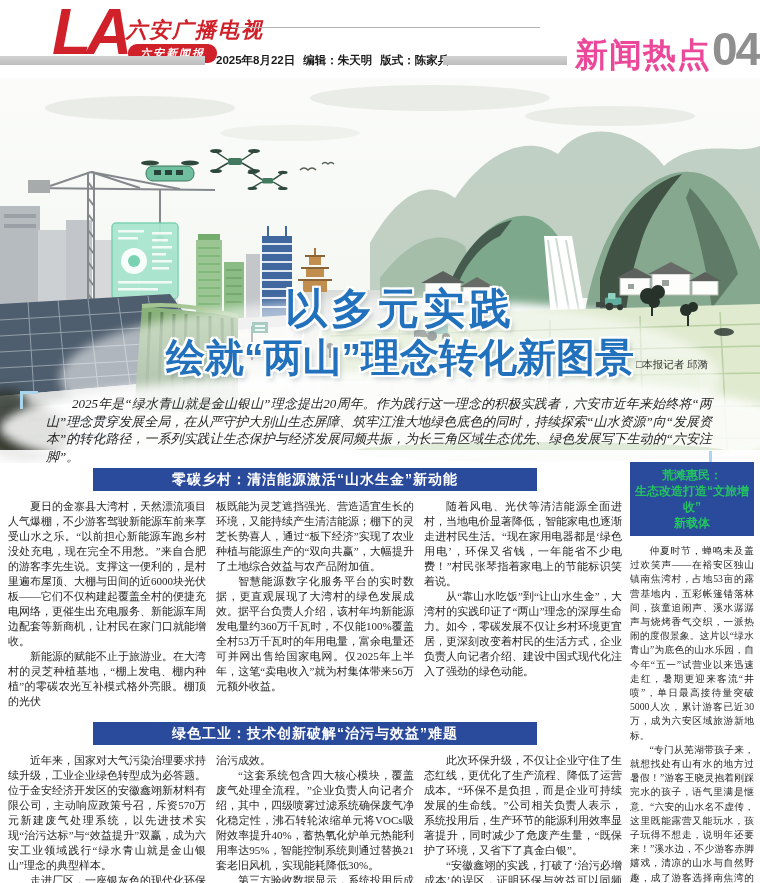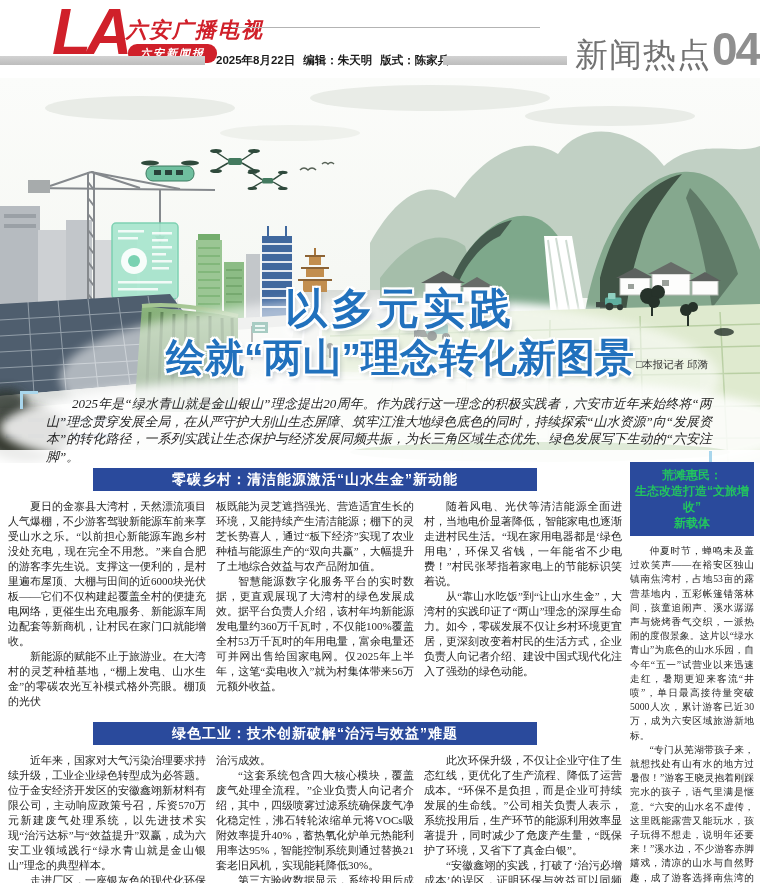--- a/index.html
+++ b/index.html
@@ -16,21 +16,21 @@
   .logo-badge{position:absolute;left:128px;top:44px;background:var(--logo-red);color:#fff;
     font-style:italic;font-weight:700;font-size:11px;padding:2px 12px;border-radius:9px;letter-spacing:2px;}
   .mast-rule{position:absolute;left:232px;top:27px;width:308px;height:1px;background:#b3b3b3;}
   .date-bar{position:absolute;top:56px;height:9px;background:linear-gradient(#d2d2d2,#bdbdbd);}
   .date-bar.left{left:0;width:205px;}
   .date-bar.right{left:443px;width:124px;}
   .date-line{position:absolute;left:212px;top:53px;width:230px;text-align:center;
     font-family:"Liberation Sans","DejaVu Sans",sans-serif;font-weight:700;font-size:11.5px;color:#1a1a1a;white-space:nowrap;}
   .date-line span{margin:0 4px;}
   .section-name{position:absolute;left:575px;top:33px;font-family:"Liberation Sans","DejaVu Sans",sans-serif;
-    font-weight:400;font-size:33px;color:#737373;letter-spacing:1px;}
+    font-weight:700;font-size:33px;color:#ec4899;letter-spacing:1px;}
   .page-number{position:absolute;left:712px;top:22px;font-family:"Liberation Sans","DejaVu Sans",sans-serif;
     font-weight:700;font-size:46px;color:var(--num-gray);letter-spacing:-2px;}
   
   .hero{position:absolute;left:0;top:78px;width:760px;height:385px;}
   
   .headline{position:absolute;left:100px;top:285px;width:600px;text-align:center;
     font-family:"Liberation Sans","DejaVu Sans",sans-serif;font-weight:900;color:var(--headline-blue);
     text-shadow:-2px -2px 0 #fff,2px -2px 0 #fff,-2px 2px 0 #fff,2px 2px 0 #fff,0 -2px 0 #fff,0 2px 0 #fff,-2px 0 0 #fff,2px 0 0 #fff,3px 4px 5px rgba(40,60,80,.25);}
   .headline .l1{font-size:42px;line-height:48px;letter-spacing:4px;}
   .headline .l2{font-size:39px;line-height:50px;letter-spacing:0px;}
@@ -330,21 +330,21 @@
 
   <div class="articles">
 
     <div>
       <div class="sec-bar">
         <span>零碳乡村：清洁能源激活“山水生金”新动能</span>
       </div>
       <div class="cols">
         <div class="col">
           <p>夏日的金寨县大湾村，天然漂流项目人气爆棚，不少游客驾驶新能源车前来享受山水之乐。“以前担心新能源车跑乡村没处充电，现在完全不用愁。”来自合肥的游客李先生说。支撑这一便利的，是村里遍布屋顶、大棚与田间的近6000块光伏板——它们不仅构建起覆盖全村的便捷充电网络，更催生出充电服务、新能源车周边配套等新商机，让村民在家门口就能增收。</p>
-          <p>新能源的赋能不止于旅游业。在大湾村的灵芝种植基地，“棚上发电、山水生金”的零碳农光互补模式格外亮眼。棚顶的光伏</p>
+          <p>新能源的赋能不止于旅游业。在大湾村的灵芝种植基地，“棚上发电、棚内种植”的零碳农光互补模式格外亮眼。棚顶的光伏</p>
         </div>
         <div class="col">
           <p class="cont">板既能为灵芝遮挡强光、营造适宜生长的环境，又能持续产生清洁能源；棚下的灵芝长势喜人，通过“板下经济”实现了农业种植与能源生产的“双向共赢”，大幅提升了土地综合效益与农产品附加值。</p>
           <p>智慧能源数字化服务平台的实时数据，更直观展现了大湾村的绿色发展成效。据平台负责人介绍，该村年均新能源发电量约360万千瓦时，不仅能100%覆盖全村53万千瓦时的年用电量，富余电量还可并网出售给国家电网。仅2025年上半年，这笔“卖电收入”就为村集体带来56万元额外收益。</p>
         </div>
         <div class="col">
           <p>随着风电、光伏等清洁能源全面进村，当地电价显著降低，智能家电也逐渐走进村民生活。“现在家用电器都是‘绿色用电’，环保又省钱，一年能省不少电费！”村民张琴指着家电上的节能标识笑着说。</p>
           <p>从“靠山水吃饭”到“让山水生金”，大湾村的实践印证了“两山”理念的深厚生命力。如今，零碳发展不仅让乡村环境更宜居，更深刻改变着村民的生活方式，企业负责人向记者介绍、建设中国式现代化注入了强劲的绿色动能。</p>
         </div>
       </div>

